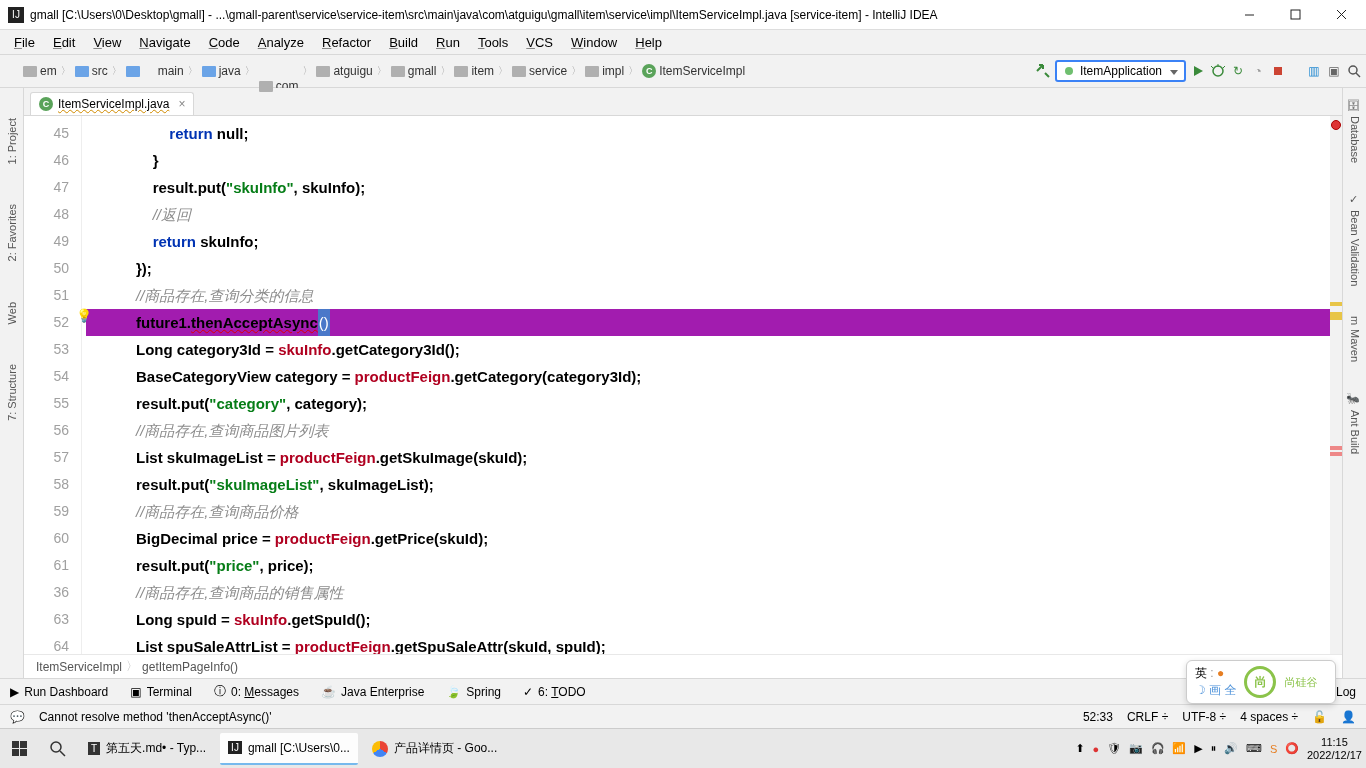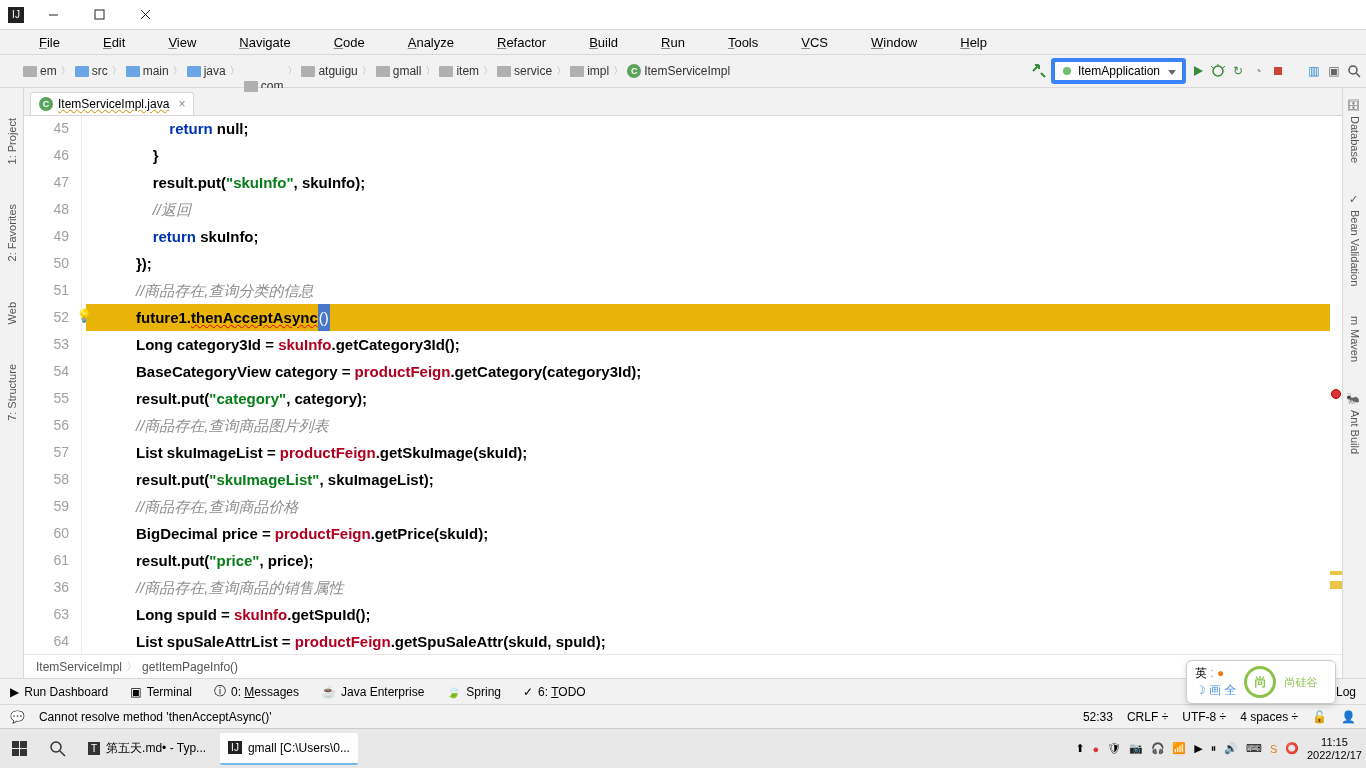--- a/index.html
+++ b/index.html
@@ -6,53 +6,53 @@
 body { width:1366px; height:768px; overflow:hidden; background:#f2f2f2; color:#000; font-size:13px; display:flex; flex-direction:column; }
 
 .titlebar { height:30px; background:#fff; display:flex; align-items:center; padding:0 2px; border-bottom:1px solid #ddd; }
 .titlebar .ij-icon { width:16px;height:16px;background:#222;color:#fff;font-size:10px;display:flex;align-items:center;justify-content:center;margin:0 6px; }
 .titlebar .title-text { flex:1; font-size:12px; color:#000; white-space:nowrap; overflow:hidden; }
 .winbtns { display:flex; gap:0; }
 .winbtn { width:46px;height:30px;display:flex;align-items:center;justify-content:center; }
 .winbtn svg{width:11px;height:11px;stroke:#222;stroke-width:1;fill:none;}
 
 .menubar { height:24px; background:#f2f2f2; display:flex; align-items:center; padding:0 6px; gap:2px; font-size:13px; }
-.menubar .mitem { padding:2px 8px;margin-left:25px; }
+.menubar .mitem { padding:2px 8px; }
 .menubar .mn { text-decoration:underline; text-decoration-color:#888; }
 
 .navbar { height:34px; background:#f2f2f2; border-top:1px solid #d8d8d8; border-bottom:1px solid #d8d8d8; display:flex; align-items:center; padding:0 4px; gap:4px; font-size:12px; }
 .navbar .crumb { display:flex; align-items:center; gap:3px; color:#333; }
 .navbar .crumb .sep{color:#999;font-size:10px;margin:0 1px;}
 .folder-icon{width:14px;height:11px;background:#b0b0b0;border-radius:1px;display:inline-block;position:relative;}
 .folder-icon.src{background:#6ba4e7;}
 .c-icon{width:14px;height:14px;border-radius:50%;background:#5aa35a;color:#fff;font-size:9px;display:inline-flex;align-items:center;justify-content:center;font-weight:bold;}
 .navbar .spacer{flex:1;}
-.run-select{border:4px solid #3b82f6;background:#fff;padding:2px 22px 2px 6px;border-radius:3px;display:flex;align-items:center;gap:5px;position:relative;}
+.run-select{border:2px solid #3b82f6;background:#fff;padding:2px 22px 2px 6px;border-radius:3px;display:flex;align-items:center;gap:5px;position:relative;}
 .run-select::after{content:"";border-left:4px solid transparent;border-right:4px solid transparent;border-top:5px solid #666;position:absolute;right:6px;top:8px;}
 .tool-icon{width:16px;height:16px;display:flex;align-items:center;justify-content:center;}
 
 .main { flex:1; display:flex; overflow:hidden; background:#fff; }
 .left-gutter{width:24px;background:#f2f2f2;border-right:1px solid #d8d8d8;display:flex;flex-direction:column;align-items:center;padding-top:30px;gap:40px;}
 .left-gutter .v{writing-mode:vertical-rl;transform:rotate(180deg);font-size:11px;color:#555;display:flex;align-items:center;gap:4px;}
 .right-gutter{width:24px;background:#f2f2f2;border-left:1px solid #d8d8d8;display:flex;flex-direction:column;align-items:center;padding-top:10px;gap:30px;}
 .right-gutter .v{writing-mode:vertical-rl;font-size:11px;color:#555;display:flex;align-items:center;gap:4px;}
 
 .editor-area{flex:1;display:flex;flex-direction:column;overflow:hidden;}
 .tabbar{height:28px;background:#f2f2f2;border-bottom:1px solid #d8d8d8;display:flex;align-items:flex-end;padding-left:6px;}
 .tab{background:#fff;border:1px solid #d8d8d8;border-bottom:none;padding:4px 8px;display:flex;align-items:center;gap:5px;font-size:12px;border-radius:3px 3px 0 0;}
 .tab .x{color:#888;font-size:12px;margin-left:4px;}
 .wavy{text-decoration:underline wavy #d08a00;text-decoration-thickness:1px;}
 
-.code-wrap{flex:1;display:flex;overflow:hidden;position:relative;align-items:center;}
+.code-wrap{flex:1;display:flex;overflow:hidden;position:relative;}
 .line-nums{width:58px;background:#fff;color:#a0a0a0;font-family:"Consolas",monospace;font-size:14px;text-align:right;padding:4px 12px 4px 4px;border-right:1px solid #eee;}
 .line-nums div{height:27px;line-height:27px;}
 .bulb{position:absolute;left:52px;color:#e8a33d;font-size:13px;}
 .code{flex:1;font-family:"Consolas","SimSun",monospace;font-size:15px;line-height:27px;padding:4px 0 4px 4px;white-space:pre;overflow:hidden;position:relative;}
 .code .ln{height:27px;display:flex;align-items:center;}
-.code .highlight-line{background:#eab308;width:100%;}
+.code .highlight-line{background:#a21caf;width:100%;}
 .kw{color:#0033b3;font-weight:bold;}
 .str{color:#067d17;font-weight:bold;}
 .cm{color:#8c8c8c;font-style:italic;}
 .mth{font-weight:bold;}
 .err{color:#b00020;font-weight:bold;}
 .sel{background:#4a78c9;color:#fff;padding:0 1px;}
 .errline{text-decoration:underline wavy #d00;text-decoration-thickness:1px;}
 
 .scroll-stripe{width:12px;background:#f2f2f2;position:relative;}
 .scroll-stripe .err-dot{width:10px;height:10px;background:#d33;border-radius:50%;position:absolute;top:4px;left:1px;border:1px solid #a00;}
@@ -78,20 +78,21 @@
 .tray .clock{text-align:center;line-height:13px;font-size:11px;}
 
 .ime-widget{position:absolute;right:30px;bottom:64px;width:150px;height:44px;background:#fff;border:1px solid #ccc;border-radius:6px;display:flex;align-items:center;box-shadow:0 2px 6px rgba(0,0,0,0.15);gap:8px;padding:0 8px;font-size:12px;}
 .ime-widget .logo{width:32px;height:32px;border:3px solid #8bc34a;border-radius:50%;display:flex;align-items:center;justify-content:center;color:#8bc34a;font-weight:bold;font-size:12px;}
 </style>
 </head>
 <body>
 
 <div class="titlebar">
   <div class="ij-icon">IJ</div>
+  <div class="title-text">gmall [C:\Users\0\Desktop\gmall] - ...\gmall-parent\service\service-item\src\main\java\com\atguigu\gmall\item\service\impl\ItemServiceImpl.java [service-item] - IntelliJ IDEA</div>
   <div class="winbtns">
     <div class="winbtn">
         <svg>
           <line x1="1" y1="6" x2="10" y2="6"></line>
         </svg>
       </div>
     <div class="winbtn">
         <svg>
           <rect x="1" y="1" width="9" height="9"></rect>
         </svg>
@@ -126,21 +127,21 @@
       <span style="display: flex; align-items: center; gap: 3px; padding-left: 19px;">
         <span class="folder-icon"></span>
         <span>em</span>
       </span>
       <span class="sep">〉</span>
       <span style="display: flex; align-items: center; gap: 3px;">
         <span class="folder-icon src"></span>
         <span>src</span>
       </span>
       <span class="sep">〉</span>
-      <span style="display: flex; align-items: center; gap: 3px;">
+      <span style="display: flex; align-items: center; gap: 18px;">
         <span class="folder-icon src"></span>
         <span>main</span>
       </span>
       <span class="sep">〉</span>
       <span style="display: flex; align-items: center; gap: 3px;">
         <span class="folder-icon src"></span>
         <span>java</span>
       </span>
       <span class="sep">〉</span>
       <span style="display: flex; align-items: center; gap: 3px; margin-top: 30px;">
@@ -348,20 +349,24 @@
       </svg>
     </div>
   <div class="tb">
       <span style="background:#333;color:#fff;padding:1px 3px;font-size:10px;">T</span>
       <span>第五天.md• - Typ...</span>
     </div>
   <div class="tb active">
       <span style="background:#222;color:#fff;padding:1px 3px;font-size:10px;">IJ</span>
       <span>gmall [C:\Users\0...</span>
     </div>
+  <div class="tb">
+      <span style="width:16px;height:16px;border-radius:50%;background:conic-gradient(#ea4335 0 120deg,#4285f4 120deg 240deg,#fbbc05 240deg);display:inline-block;"></span>
+      <span>产品详情页 - Goo...</span>
+    </div>
   <div class="spacer"></div>
   <div class="tray">
     <span>⬆</span>
     <span style="color:#d33;">●</span>
     <span>🛡</span>
     <span>📷</span>
     <span>🎧</span>
     <span>📶</span>
     <span>▶</span>
     <span>⏸</span>

